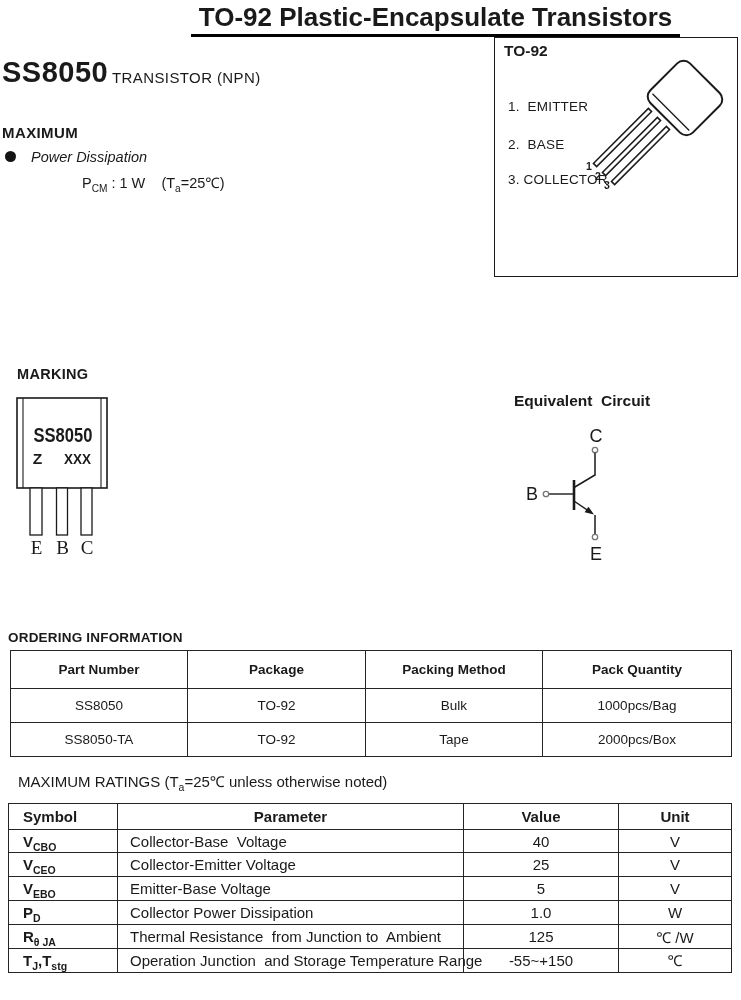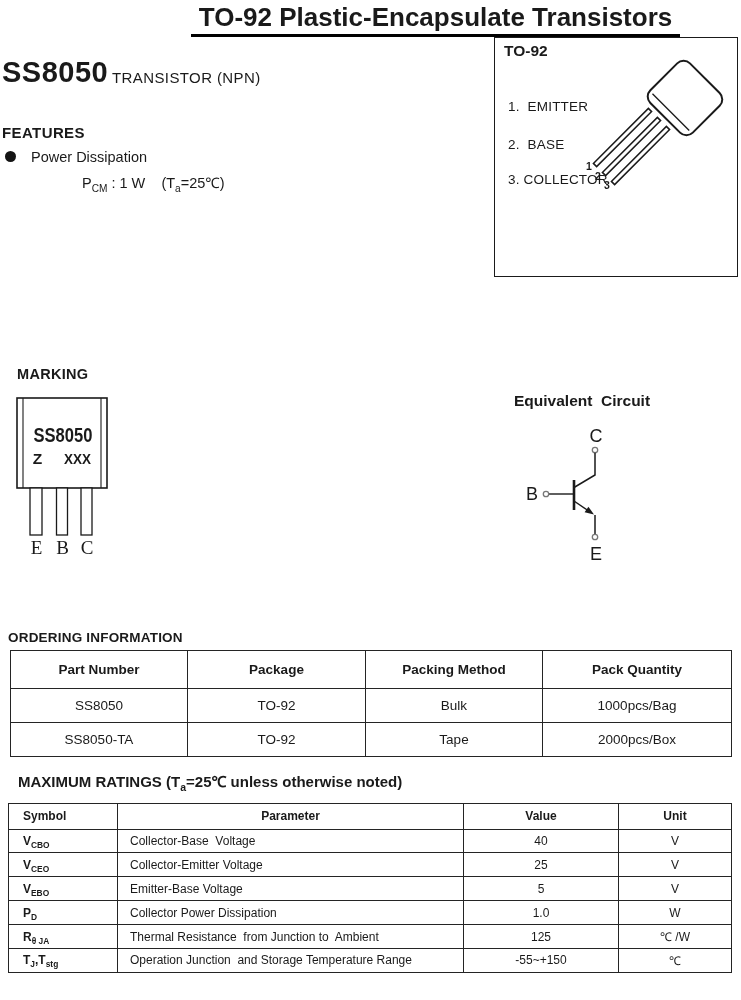--- a/index.html
+++ b/index.html
@@ -12,21 +12,21 @@
 
   
   .title-wrap { position:absolute; top:2px; left:130px; width:611px; text-align:center; }
   .title { display:inline-block; font-size:26px; font-weight:bold; border-bottom:3px solid #000000; padding:0 8px 1px; }
 
   
   .part-number { position:absolute; left:2px; top:56px; font-size:29px; font-weight:bold; letter-spacing:0.5px; }
   .part-type   { position:absolute; left:112px; top:69px; font-size:15px; letter-spacing:0.4px; }
   .features-heading { position:absolute; left:2px; top:124px; font-size:15px; font-weight:bold; letter-spacing:0.4px; }
   .bullet { position:absolute; left:5px; top:151px; width:11px; height:11px; border-radius:50%; background:#141414; }
-  .feature-item { position:absolute; left:31px; top:149px; font-size:14.5px; }
+  .feature-item { position:absolute; left:31px; top:149px; font-size:14.5px;font-style:italic; }
   .feature-detail { position:absolute; left:82px; top:172px; font-size:14.5px; white-space:pre; }
 
   
   .to92-box { position:absolute; left:494px; top:37px; width:242px; height:238px; border:1.6px solid #1a1a1a; }
   .to92-title { position:absolute; left:9px; top:4px; font-size:15.5px; font-weight:bold; }
   .pin { position:absolute; left:13px; font-size:13.5px; white-space:pre; letter-spacing:0.2px; }
   .pin-1 { top:61px; } .pin-2 { top:99px; } .pin-3 { top:134px; }
   .to92-svg { position:absolute; left:0; top:0; width:100%; height:100%; }
 
   
@@ -40,22 +40,22 @@
 
   
   .ordering-heading { position:absolute; left:8px; top:630px; font-size:13.5px; font-weight:bold; letter-spacing:0.2px; }
   table { border-collapse:collapse; table-layout:fixed; }
   .ordering-table { position:absolute; left:10px; top:650px; width:721px; font-size:13.5px; }
   .ordering-table th, .ordering-table td { border:1.4px solid #242424; text-align:center; padding:4px; font-weight:normal; }
   .ordering-table th { height:29px; font-weight:bold; }
   .ordering-table td { height:25px; }
 
   
-  .ratings-heading { position:absolute; left:18px; top:771px; font-size:15px; font-weight:bold; }
-  .ratings-table { position:absolute; left:8px; top:803px; width:723px; font-size:12px; }
+  .ratings-heading { position:absolute; left:18px; top:771px; font-size:15px; font-weight:normal; }
+  .ratings-table { position:absolute; left:8px; top:803px; width:723px; font-size:15px; }
   .ratings-table th, .ratings-table td { border:1.4px solid #242424; text-align:center; padding:0; font-weight:normal; }
   .ratings-table th { height:24.6px; font-weight:bold; }
   .ratings-table td { height:22.9px;margin-left:12px; }
   .ratings-table th.h-sym { text-align:left; padding-left:14px; }
   td.sym { text-align:left; padding-left:14px; font-weight:bold; }
   td.param { text-align:left; padding-left:12px; white-space:pre; }
 
   svg text { font-family:"Liberation Sans", sans-serif; fill:#1a1a1a; }
   svg text.serif { font-family:"Liberation Serif", serif; }
 </style>
@@ -63,21 +63,21 @@
 <body>
 
 <div class="page">
 
   <div class="title-wrap">
     <span class="title">TO-92 Plastic-Encapsulate Transistors</span>
   </div>
 
   <div class="part-number">SS8050</div>
   <div class="part-type">TRANSISTOR (NPN)</div>
-  <div class="features-heading">FEATURES</div>
+  <div class="features-heading">MAXIMUM</div>
   <span class="bullet"></span>
   <div class="feature-item">Power Dissipation</div>
   <div class="feature-detail"><span>P</span><sub>CM</sub><span> : 1 W    (T</span><sub>a</sub><span>=25℃)</span></div>
 
   <div class="to92-box">
     <svg class="to92-svg" viewBox="0 0 242 238">
 
       <polygon points="101.6,128.6 156.6,73.6 153.4,70.4 98.4,125.4" fill="#fff" stroke="#1a1a1a" stroke-width="1.5"></polygon>
       <polygon points="110.6,137.6 165.6,82.6 162.4,79.4 107.4,134.4" fill="#fff" stroke="#1a1a1a" stroke-width="1.5"></polygon>
       <polygon points="119.6,146.6 174.6,91.6 171.4,88.4 116.4,143.4" fill="#fff" stroke="#1a1a1a" stroke-width="1.5"></polygon>

